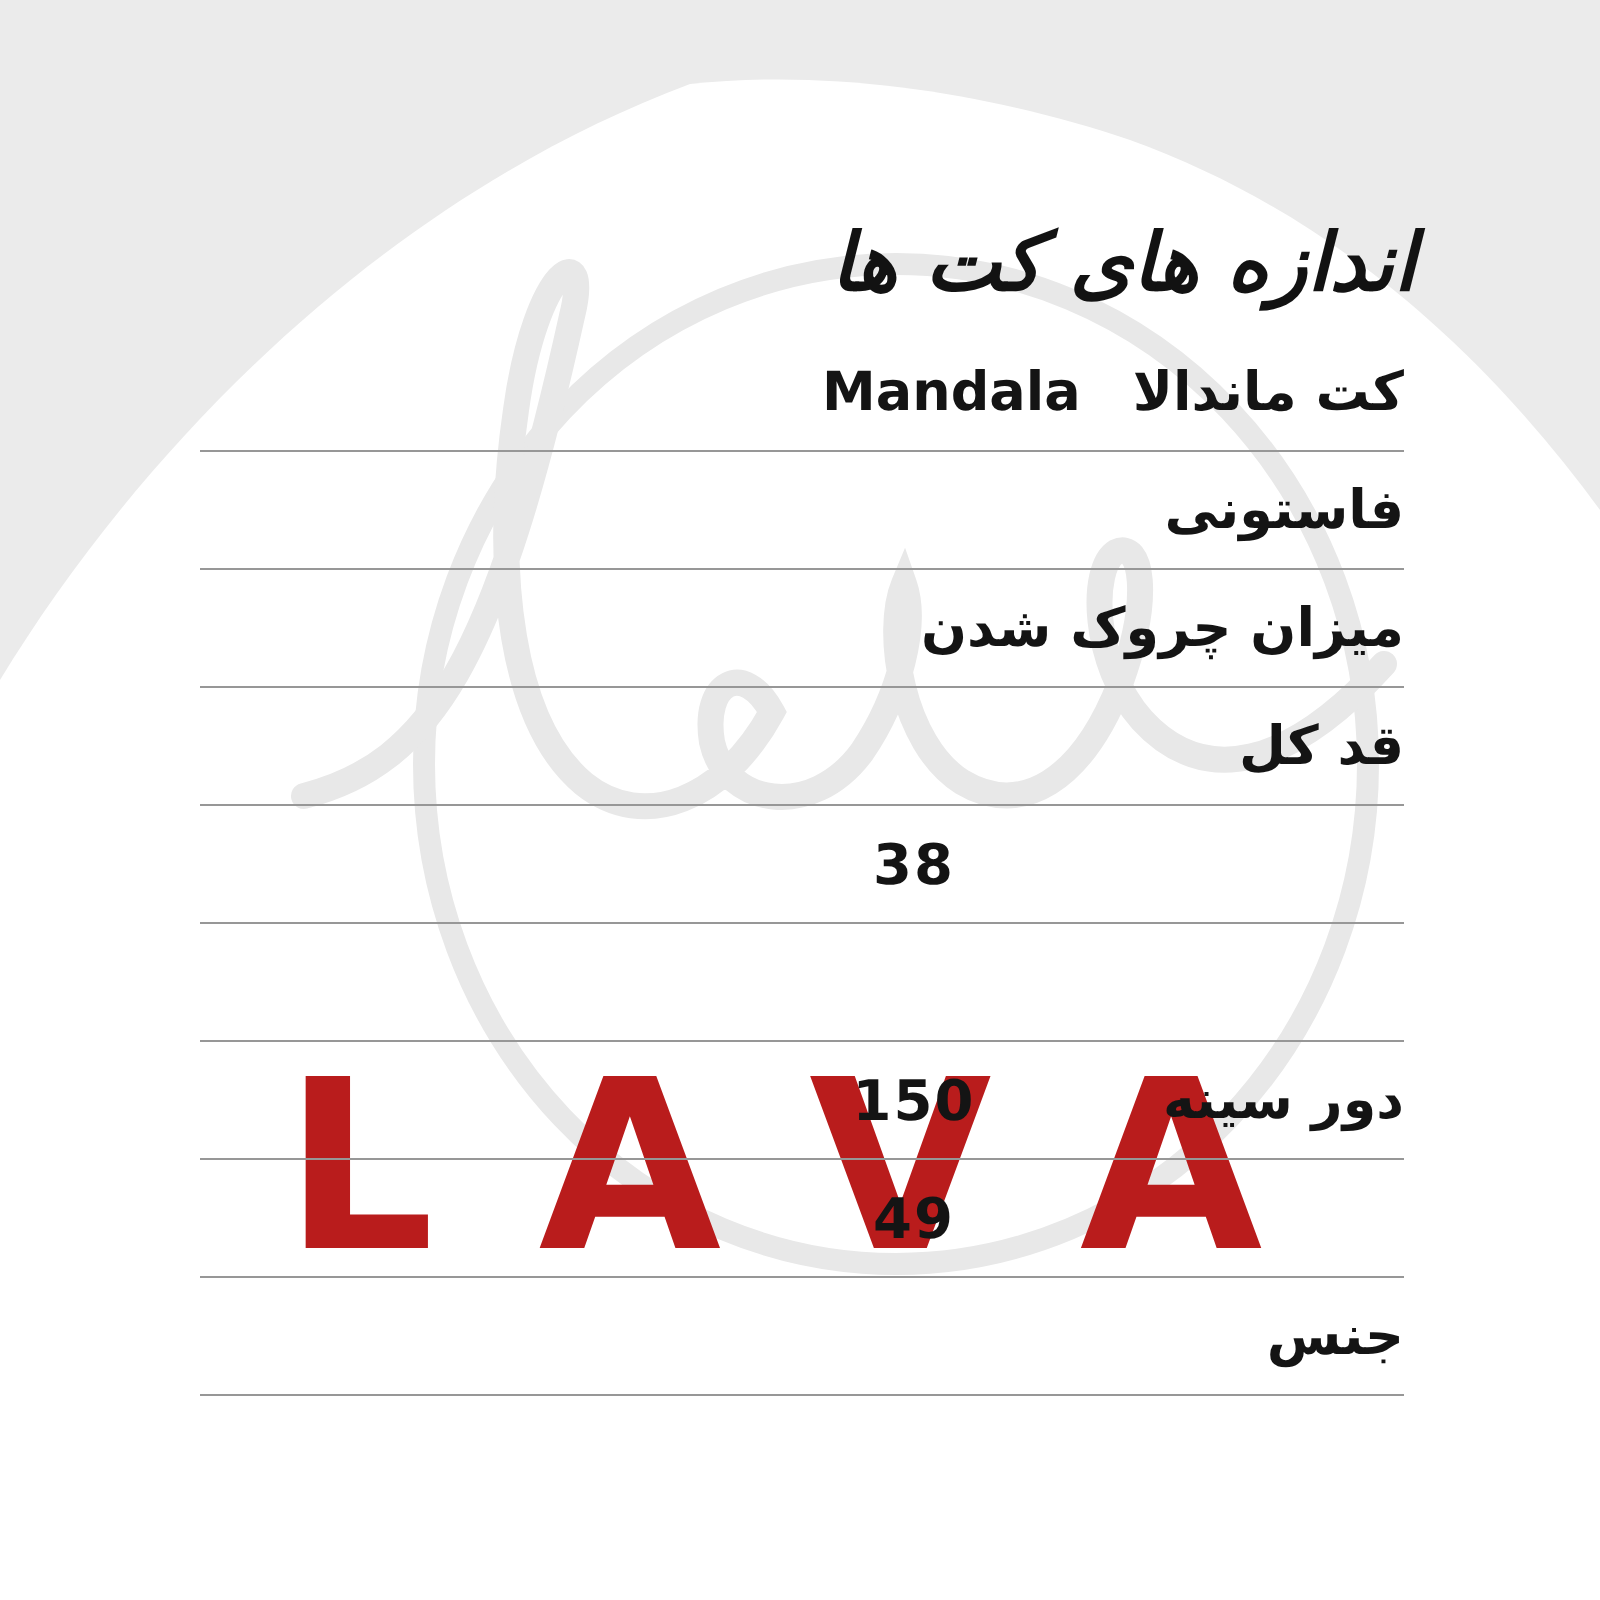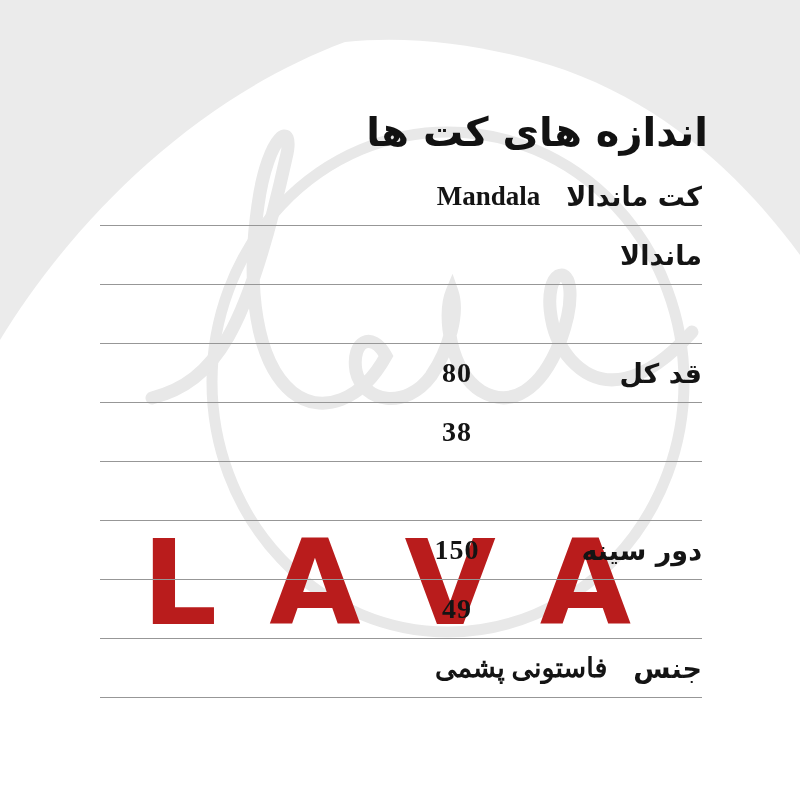--- a/index.html
+++ b/index.html
@@ -38,20 +38,21 @@
   .page-title {
     position: absolute;
     top: 82px;
     right: 92px;
     direction: rtl;
     text-align: right;
     font-size: 40px;
     font-weight: 700;
     color: #121212;
     white-space: nowrap;
+    font-style: italic;
   }
   .size-table {
     position: absolute;
     top: 167px;
     left: 100px;
     right: 98px;
     direction: rtl;
   }
   .row {
     position: relative;
@@ -59,21 +60,21 @@
     align-items: center;
     gap: 26px;
     height: 58px;
     border-bottom: 1px solid #979797;
     font-size: 27px;
     font-weight: 700;
     color: #141414;
     white-space: nowrap;
   }
   .row .label { flex: 0 0 auto; }
-  .row .value { flex: 0 0 auto; font-family: Liberation Serif, serif; }
+  .row .value { flex: 0 0 auto; }
   .row .value.num {
     position: absolute;
     right: 200px;
     width: 90px;
     text-align: center;
     font-size: 28px;
     letter-spacing: 1px;
   }
 </style>
 </head>
@@ -105,46 +106,45 @@
 
   <h1 class="page-title">اندازه های کت ها</h1>
 
   <div class="size-table" id="size-table">
     <div class="row">
       <span class="label">کت ماندالا</span>
       <span class="value">Mandala</span>
     </div>
 
     <div class="row">
-      <span class="label">ماندالا</span>
+      <span class="label">فاستونی</span>
     </div>
 
     <div class="row">
+      <span class="label">میزان چروک شدن</span>
     </div>
 
     <div class="row">
       <span class="label">قد کل</span>
-      <span class="value num">80</span>
     </div>
 
     <div class="row">
       <span class="value num">38</span>
     </div>
 
     <div class="row">
     </div>
 
     <div class="row">
       <span class="label">دور سینه</span>
       <span class="value num">150</span>
     </div>
 
     <div class="row">
       <span class="value num">49</span>
     </div>
 
     <div class="row">
       <span class="label">جنس</span>
-      <span class="value">فاستونی پشمی</span>
     </div>
   </div>
 
 </div>
 
 </body></html>

